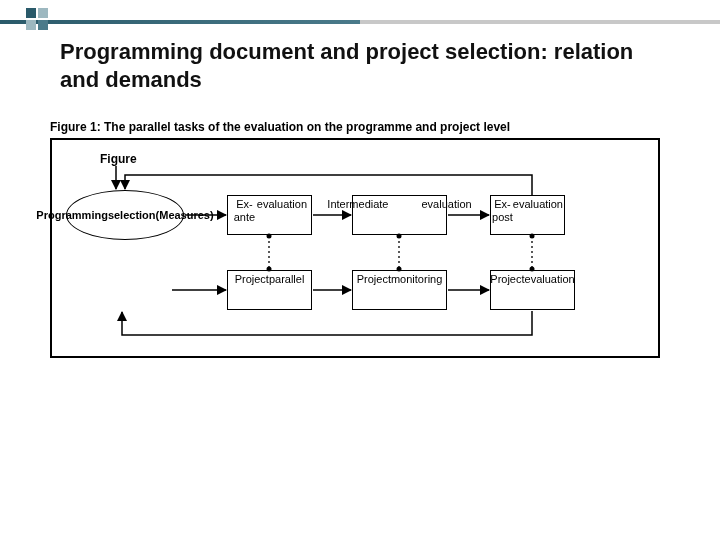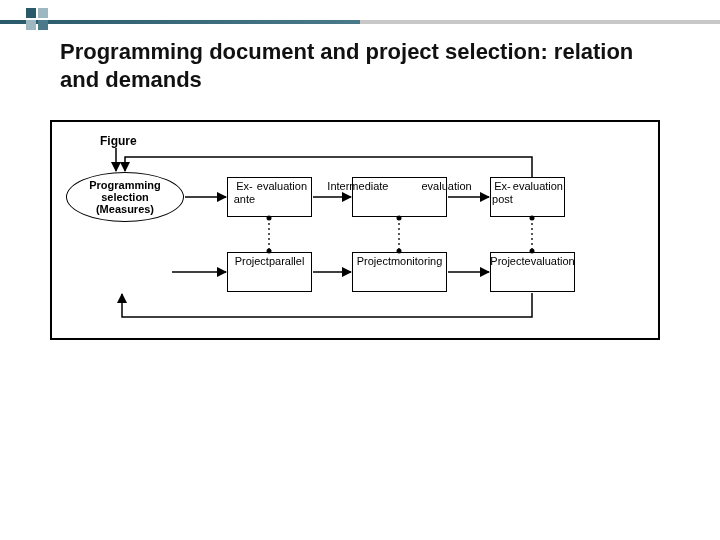--- a/index.html
+++ b/index.html
@@ -76,21 +76,21 @@
     display: flex; flex-direction: row; justify-content: center;
     font-size: 11px; line-height: 1.2;
     padding: 2px 4px;
   }
   
   .ell {
     position: absolute;
     border: 1.5px solid #000;
     background: #fff;
     border-radius: 50%;
-    display:flex;flex-direction:column;justify-content:center;align-items:center;
+    display:flex;flex-direction:row;justify-content:center;align-items:center;
     text-align:center;font-size:11px;line-height:1.1;font-weight:700;
     padding:2px 4px;
   }
 
   
   .e1 { left: 14px;  top: 50px; width: 118px; height: 50px; }
   .b11{ left: 175px; top: 55px; width: 85px;  height: 40px; }
   .b12{ left: 300px; top: 55px; width: 95px;  height: 40px; gap: 33px; }
   .b13{ left: 438px; top: 55px; width: 75px;  height: 40px; }
 
@@ -118,20 +118,21 @@
     <div class="row">
         <div class="sq lite"></div>
         <div class="sq"></div>
       </div>
   </div>
 </div>
 
 <div class="title">Programming document and project selection: relation and demands</div>
 
 <div class="figure-wrap">
+  <div class="figcap">Figure 1: The parallel tasks of the evaluation on the programme and project level</div>
 
   <div class="figbox">
     <div class="level-label">Figure</div>
 
     <div class="ell e1">
       <span>Programming</span>
       <span>selection</span>
       <span>(Measures)</span>
     </div>
     <div class="box b11">

